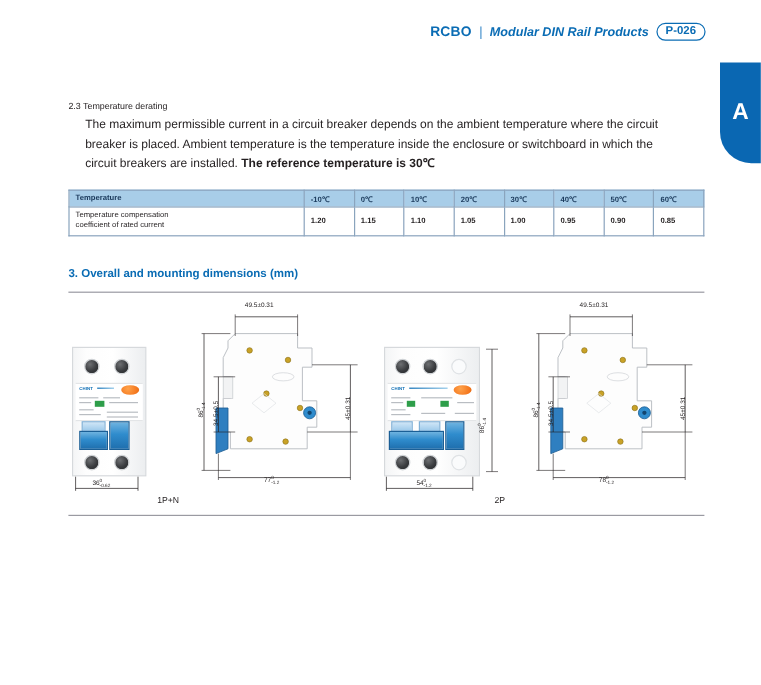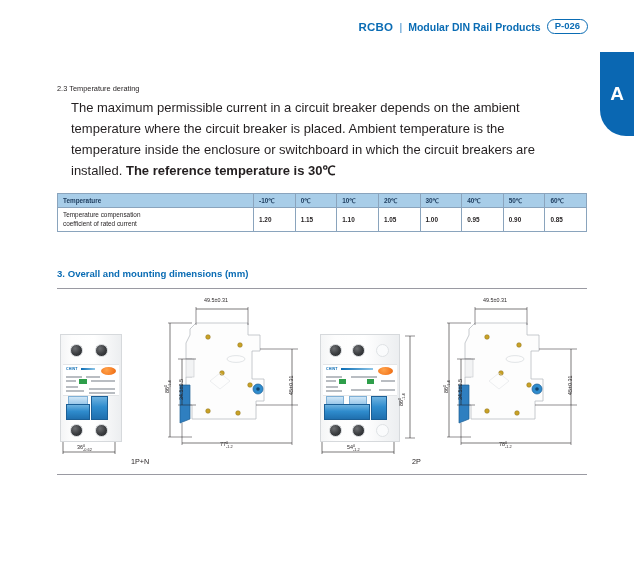--- a/index.html
+++ b/index.html
@@ -14,21 +14,21 @@
   }
 
   
   .page-header {
     position: absolute; top: 19px; right: 46px;
     display: flex; align-items: center; gap: 6px;
     white-space: nowrap;
   }
   .hdr-rcbo { color: #0a6cb4; font-size: 11.5px; font-weight: bold; letter-spacing: .2px; }
   .hdr-sep { color: #7fb3dc; font-size: 11px; font-weight: bold; }
-  .hdr-sub { color: #0a6cb4; font-size: 10.5px; font-weight: bold; }
+  .hdr-sub { color: #0a6cb4; font-size: 10.5px; font-weight: bold; font-style: italic; }
   .hdr-badge {
     color: #0a6cb4; font-size: 9.5px; font-weight: bold;
     border: 1.2px solid #0a6cb4; border-radius: 9px;
     padding: 1px 7px 2px 7px; line-height: 1.1;
   }
 
   
   .index-tab {
     position: absolute; right: 0; top: 52px;
     width: 34px; height: 84px;
@@ -37,21 +37,21 @@
     display: flex; align-items: center; justify-content: center;
     color: #ffffff; font-size: 19px; font-weight: bold;
   }
 
   
   .content { position: absolute; left: 57px; top: 0; width: 530px; }
 
   .sec-title { font-size: 7.4px; color: #231f20; margin-top: 84px; }
   .para {
     margin-left: 14px; margin-top: 4px;
-    font-size: 13px; line-height: 1.62; color: #231f20; width: 500px;
+    font-size: 10px; line-height: 1.62; color: #231f20; width: 500px;
   }
   .para .strong { font-weight: bold; }
 
   
   table.temp {
     margin-top: 12px;
     border-collapse: collapse;
     width: 530px;
     table-layout: fixed;
   }
@@ -69,21 +69,21 @@
     height: 13px;
     padding: 2px 5px;
   }
   table.temp tbody td { height: 22px; color: #231f20; }
   table.temp tbody td.label { font-weight: normal; line-height: 1.35; }
   table.temp tbody td.val { font-weight: bold; }
   .col-first { width: 196px; }
 
   
   .h-blue {
-    margin-top: 36px;
+    margin-top: 26px;
     font-size: 9.6px; font-weight: bold; color: #0a6cb4;
   }
   .subcap { margin-top: 5px; font-size: 7.4px; color: #231f20; }
   .rule { margin-top: 9px; border-top: 1.1px solid #9a9aa2; width: 530px; }
   .rule.bottom { margin-top: 0; }
 
   
   .draw-area { position: relative; height: 185px; width: 530px; }
 
   .fig { position: absolute; }

